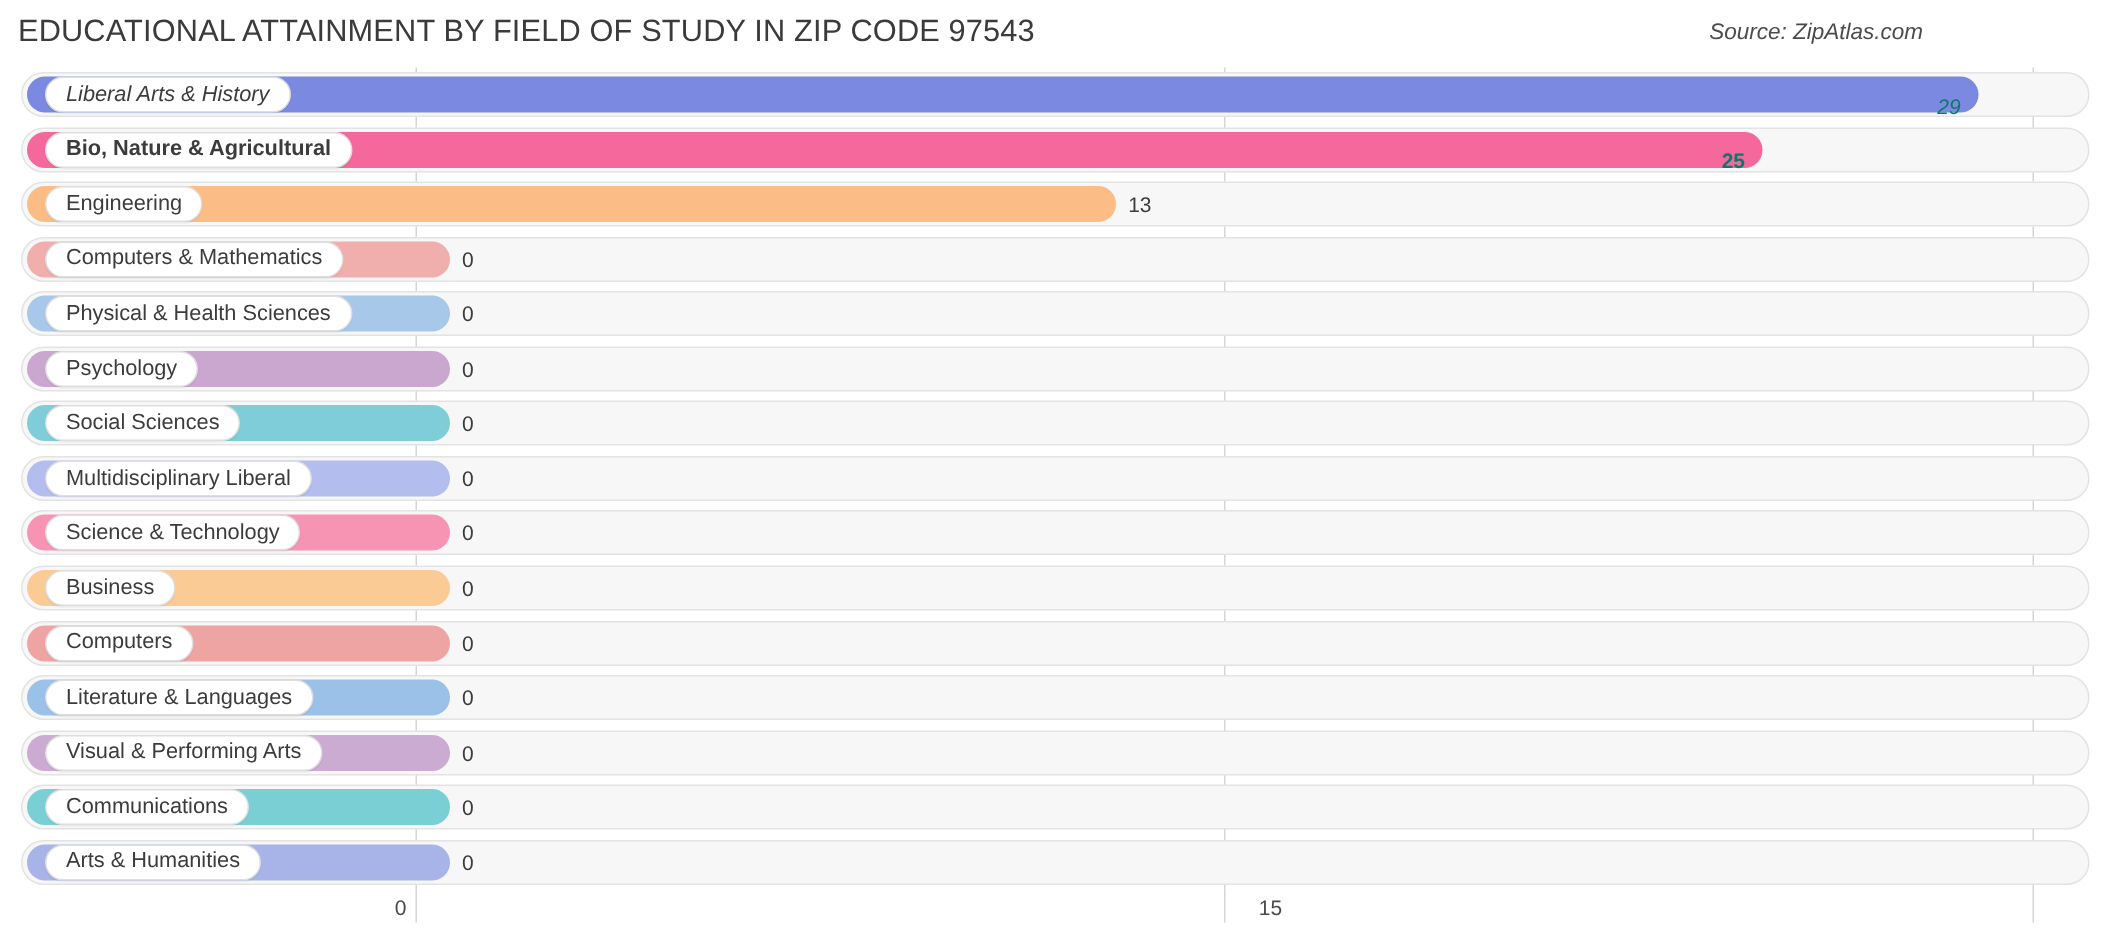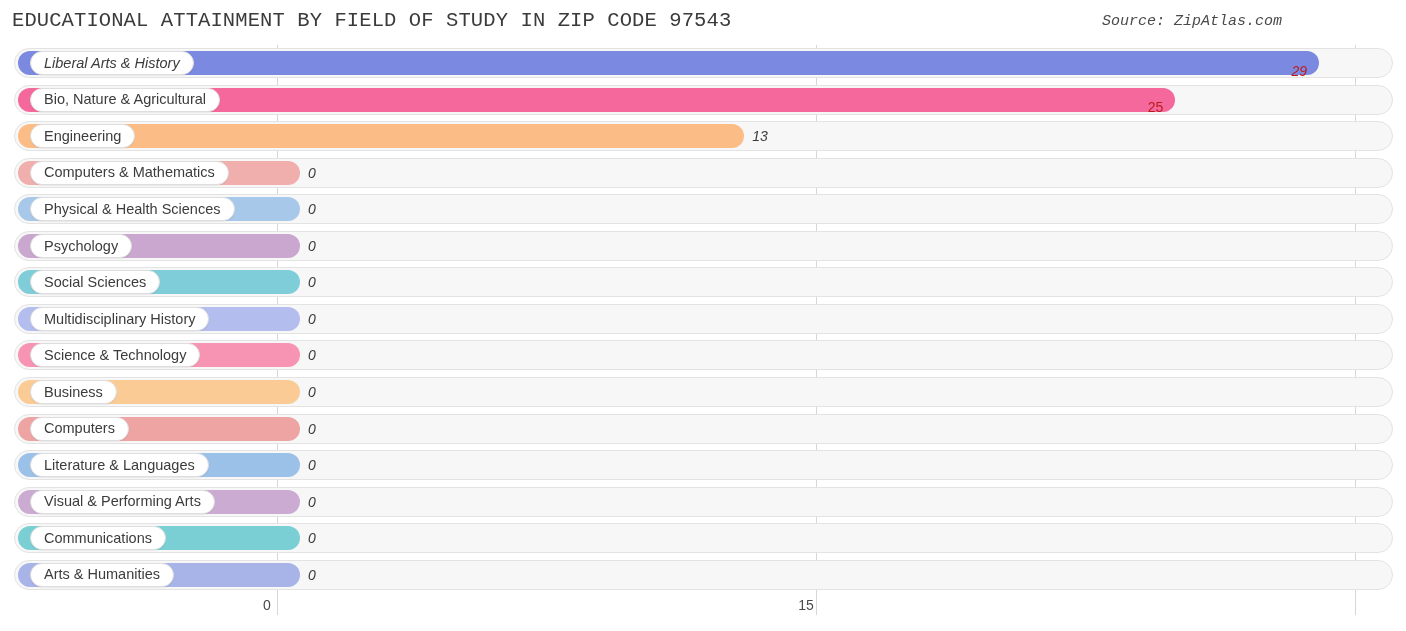--- a/index.html
+++ b/index.html
@@ -21,21 +21,20 @@
     height: 631px;
     box-sizing: border-box;
   }
 
   
   .header {
     position: absolute;
     left: 0; top: 0;
     width: 1294px;
     height: 45px;
-    font-family: Liberation Mono, monospace;
   }
   .chart-title {
     position: absolute;
     left: 12px;
     top: 9px;
     font-size: 20.5px;
     font-weight: 400;
     letter-spacing: 0.1px;
     color: #3b3b3b;
     white-space: nowrap;
@@ -134,34 +133,33 @@
   }
 
   
   .value-in {
     position: absolute;
     top: 6px;
     height: 39px;
     display: flex;
     align-items: center;
     font-size: 14px;
-    color: #b91c1c;
+    color: #0f766e;
     white-space: nowrap;
   }
   
   .value-out {
     position: absolute;
     top: 6px;
     height: 24px;
     display: flex;
     align-items: center;
     font-size: 14px;
     color: #3c3c3c;
     white-space: nowrap;
-    font-style: italic;
   }
 
   
   .axis {
     position: absolute;
     left: 0;
     top: 593px;
     width: 1406px;
     height: 38px;
   }
@@ -199,21 +197,21 @@
       </div>
     <div class="rows" id="rows">
         <div class="row" style="top: 0px; font-style: italic;">
           <div class="track"></div>
           <div class="bar" style="width: 1301.07px; background: rgb(123, 138, 224);"></div>
           <div class="label-pill">
             <span class="label-text">Liberal Arts &amp; History</span>
           </div>
           <div class="value-in" style="left: 1277.07px; width: 30px; justify-content: flex-end;">29</div>
         </div>
-        <div class="row" style="top: 36.55px;">
+        <div class="row" style="top: 36.55px; font-weight: bold;">
           <div class="track"></div>
           <div class="bar" style="width: 1157.33px; background: rgb(244, 104, 155);"></div>
           <div class="label-pill">
             <span class="label-text">Bio, Nature &amp; Agricultural</span>
           </div>
           <div class="value-in" style="left: 1133.33px; width: 30px; justify-content: flex-end;">25</div>
         </div>
         <div class="row" style="top: 73.1px;">
           <div class="track"></div>
           <div class="bar" style="width: 726.133px; background: rgb(251, 189, 133);"></div>
@@ -251,21 +249,21 @@
           <div class="bar" style="width: 282px; background: rgb(126, 205, 216);"></div>
           <div class="label-pill">
             <span class="label-text">Social Sciences</span>
           </div>
           <div class="value-out" style="left: 308px;">0</div>
         </div>
         <div class="row" style="top: 255.85px;">
           <div class="track"></div>
           <div class="bar" style="width: 282px; background: rgb(179, 189, 238);"></div>
           <div class="label-pill">
-            <span class="label-text">Multidisciplinary History</span>
+            <span class="label-text">Multidisciplinary Liberal</span>
           </div>
           <div class="value-out" style="left: 308px;">0</div>
         </div>
         <div class="row" style="top: 292.4px;">
           <div class="track"></div>
           <div class="bar" style="width: 282px; background: rgb(247, 148, 180);"></div>
           <div class="label-pill">
             <span class="label-text">Science &amp; Technology</span>
           </div>
           <div class="value-out" style="left: 308px;">0</div>
@@ -318,18 +316,18 @@
           </div>
           <div class="value-out" style="left: 308px;">0</div>
         </div>
       </div>
   </div>
 
   <div class="axis" id="axis">
       <div class="axis-tick-mark" style="left: 277px;"></div>
       <div class="axis-tick-label" style="left: 267px;">0</div>
       <div class="axis-tick-mark" style="left: 816px;"></div>
-      <div class="axis-tick-label" style="left: 806px; text-align: center;">15</div>
+      <div class="axis-tick-label" style="left: 847px; text-align: center;">15</div>
       <div class="axis-tick-mark" style="left: 1355px;"></div>
       <div class="axis-tick-label" style="left: 1345px; margin-top: 36px;">30</div>
     </div>
 
 </div>
 
 </body></html>

